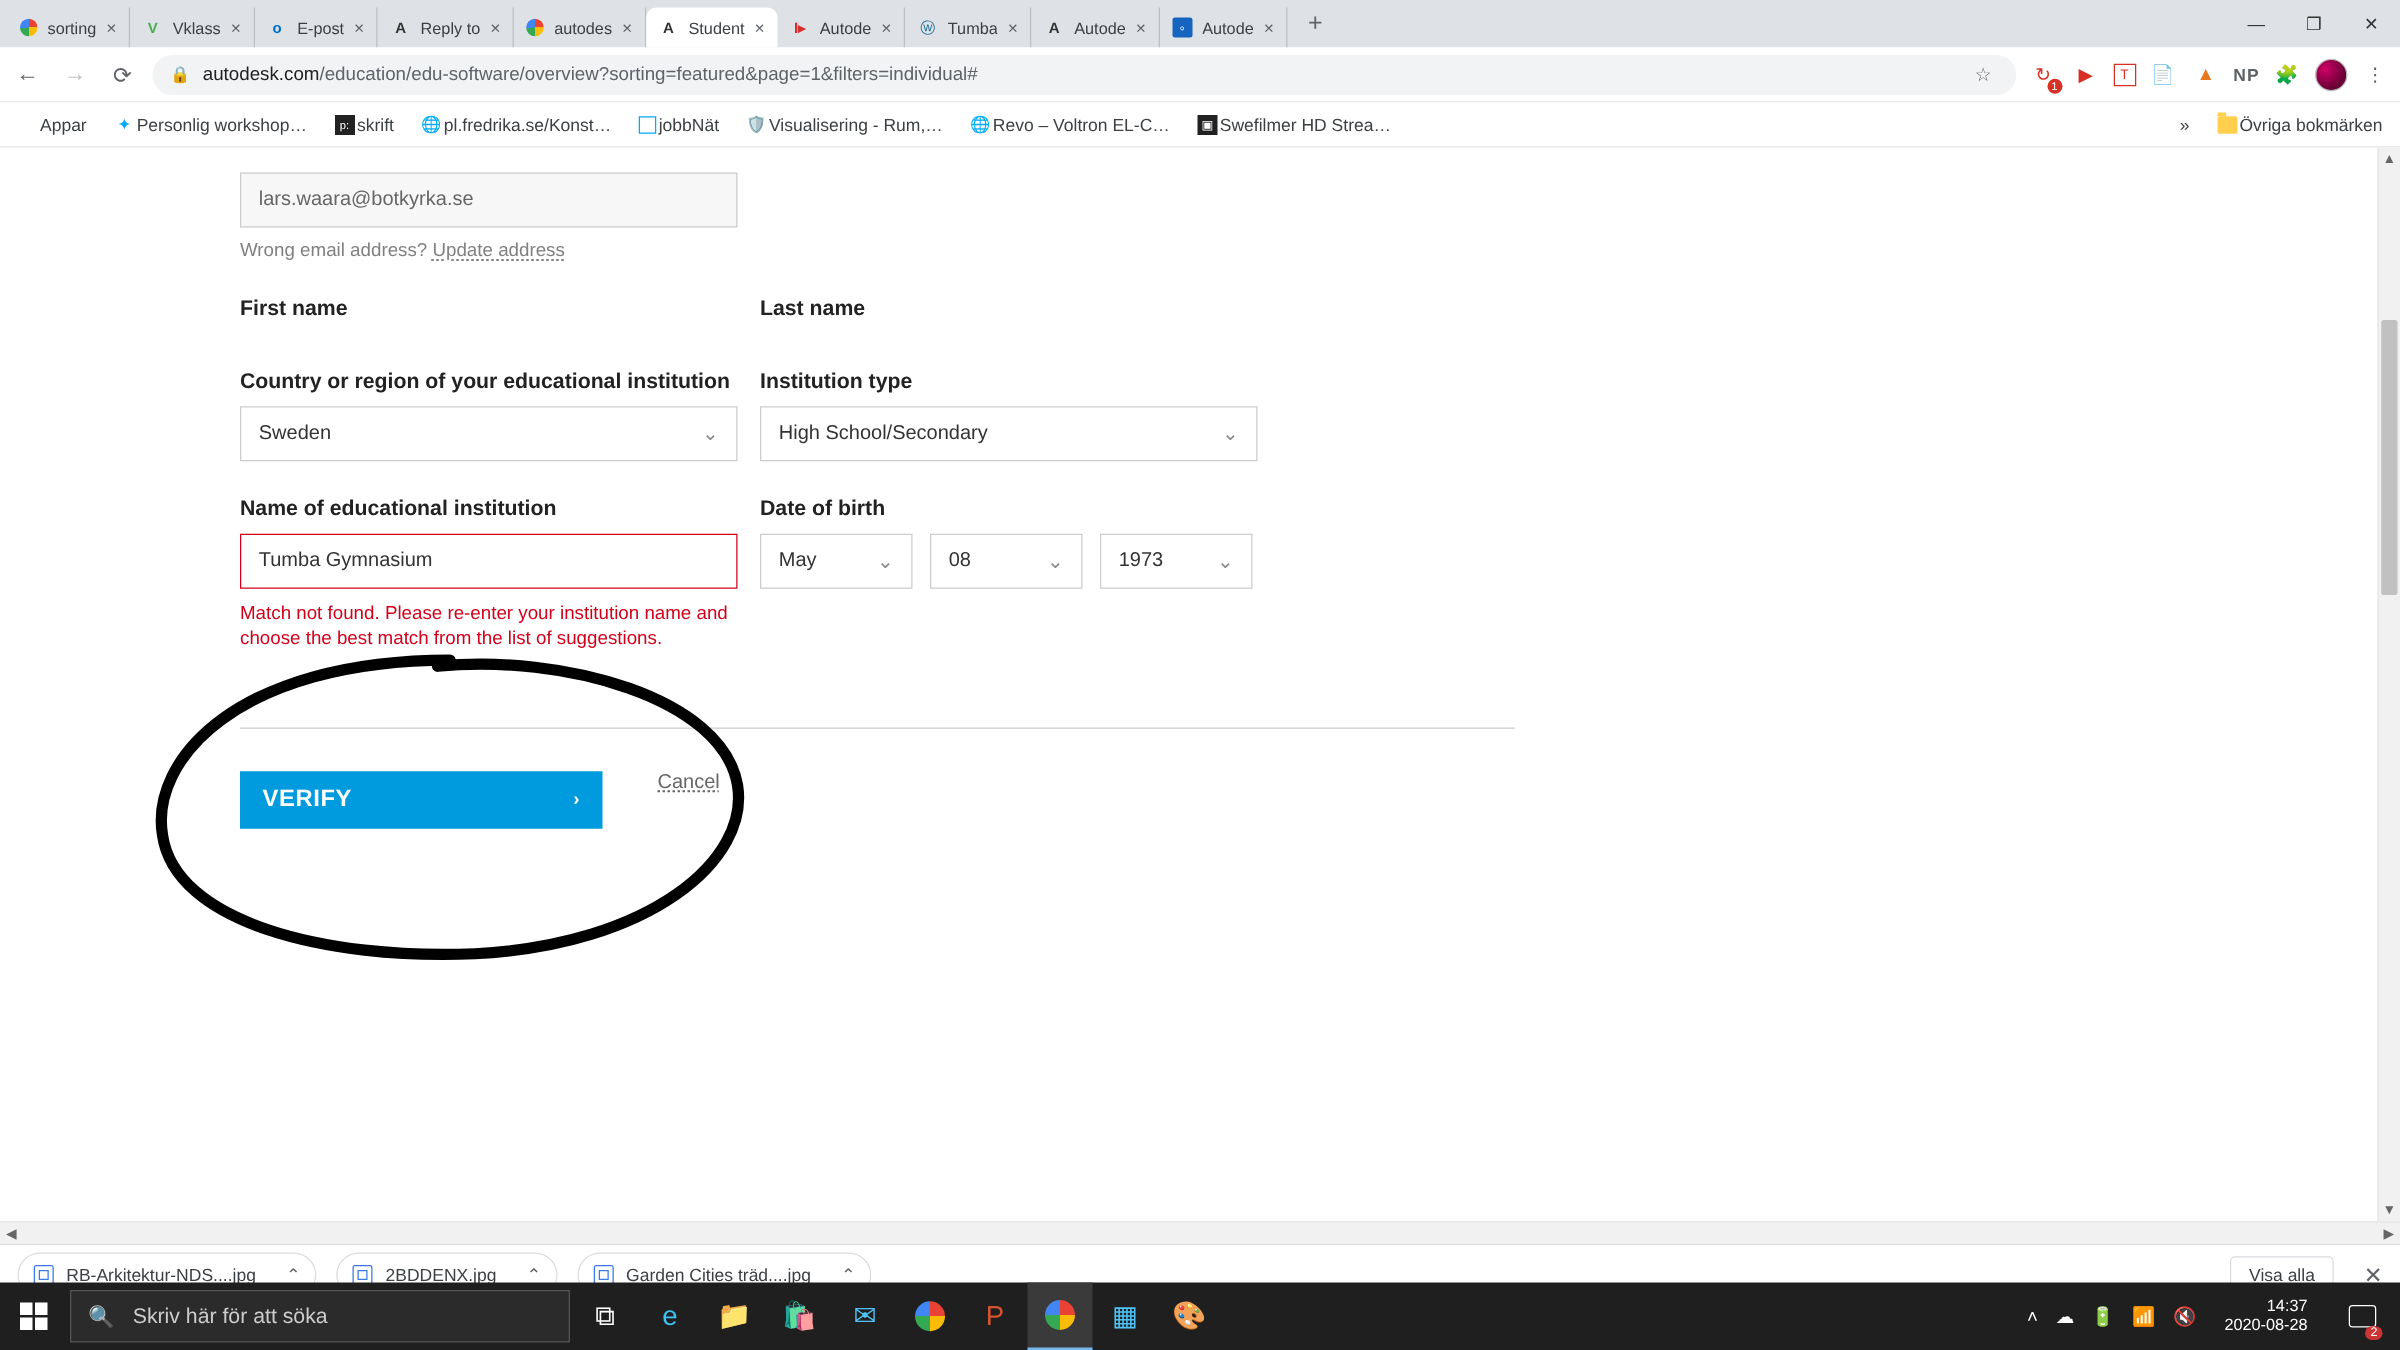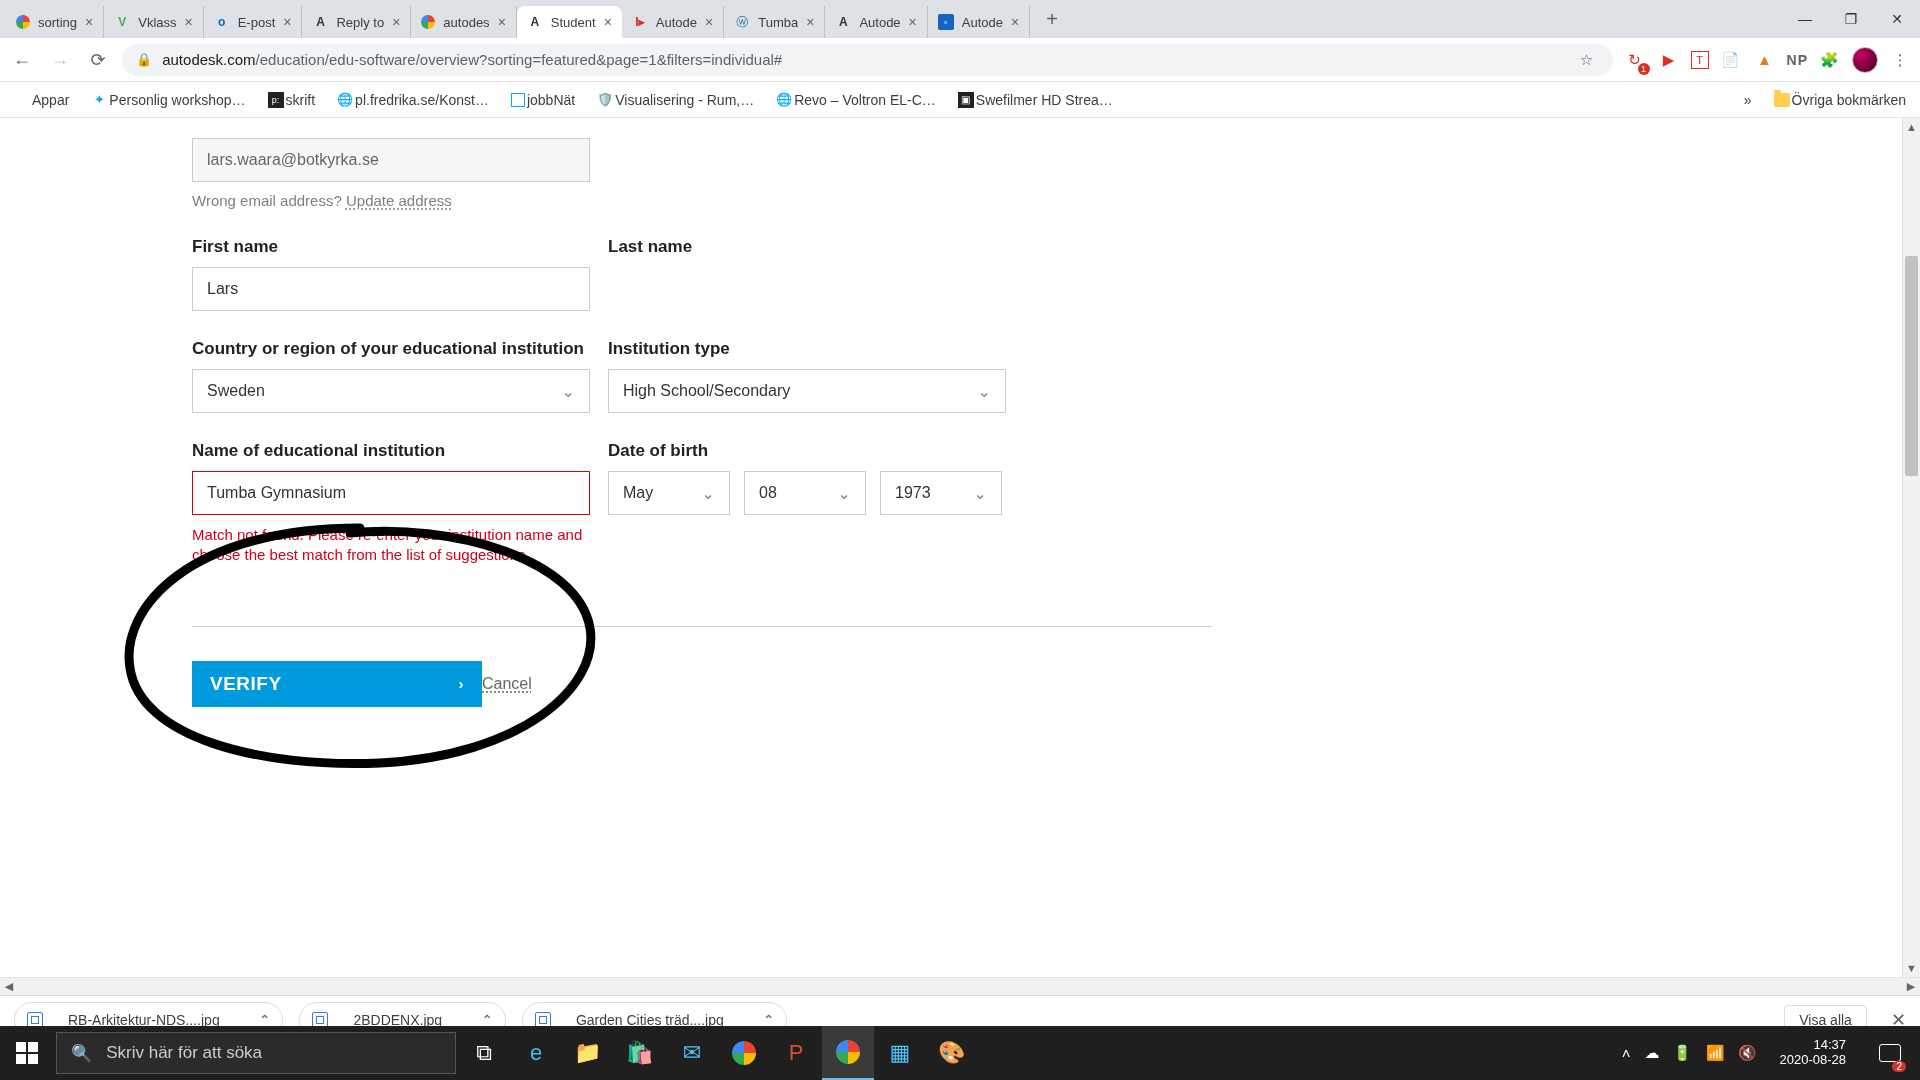--- a/index.html
+++ b/index.html
@@ -54,40 +54,40 @@
   .row2 > div { width:398px; }
   .helper { font-size:15px; color:#808080; margin-top:10px;}
   .helper a { color:#808080; text-decoration:underline dotted; text-underline-offset:3px;}
   .select { display:flex; align-items:center; justify-content:space-between; }
   .select .chev { color:#888; }
   .error-input { border:1px solid #d0021b !important; }
   .error-text { color:#d0021b; font-size:15px; margin-top:10px; line-height:1.35; max-width:398px;}
   .dob { display:flex; gap:14px; }
   .dob .select { width:122px;}
   hr.sep { border:none; border-top:1px solid #ccc; margin:60px 0 34px 0;}
-  .actions { display:flex; align-items:center; }
+  .actions { display:flex; gap:44px;}
   .verify-btn { width:290px; height:46px; background:#009ade; color:#fff; display:flex; align-items:center;
                 padding:0 18px; font-size:19px; font-weight:600; letter-spacing:.5px; justify-content:space-between;}
   .verify-btn .arrow{ font-size:15px;}
   .cancel { color:#666; text-decoration:underline dotted; text-underline-offset:3px; font-size:16px;}
   .handdrawn { position:absolute; pointer-events:none; }
 
   
   .vscroll { position:absolute; right:0; top:0; bottom:0; width:18px; background:#f1f1f1; border-left:1px solid #e3e3e3;}
   .vscroll .up, .vscroll .down { height:18px; display:flex; align-items:center; justify-content:center; color:#666; font-size:11px;}
   .vscroll .track{ position:absolute; top:18px; bottom:18px; left:0; right:0;}
   .vscroll .thumb{ position:absolute; left:2px; right:2px; top:120px; height:220px; background:#c1c1c1; border-radius:2px;}
   .hscroll { height:18px; background:#f1f1f1; display:flex; align-items:center; border-top:1px solid #e3e3e3;}
   .hscroll span{ width:18px; text-align:center; color:#666; font-size:11px;}
   .hscroll .spacer{flex:1;}
 
   
   .downloads { height:49px; background:#fff; border-top:1px solid #d9d9d9; display:flex; align-items:center;
                padding:0 14px; gap:10px; font-size:14px; color:#3c4043;}
-  .dl { display:flex; align-items:center; gap:25px; padding:0 12px; height:36px; border:1px solid #dadce0;
+  .dl { display:flex; align-items:center; gap:10px; padding:0 12px; height:36px; border:1px solid #dadce0;
         border-radius:18px; margin-right:6px;}
   .dl .ficon{ width:16px; height:16px; border:1px solid #3b78e7; border-radius:2px; position:relative;}
   .dl .ficon::after{content:""; position:absolute; inset:3px; border:1px solid #3b78e7;}
   .dl .chev{ color:#5f6368; margin-left:14px;}
   .downloads .showall{ margin-left:auto; border:1px solid #dadce0; border-radius:4px; padding:6px 14px;}
   .downloads .xclose{ margin-left:14px; font-size:18px; color:#5f6368;}
 
   
   .taskbar { position:absolute; left:0; right:0; bottom:0; height:54px; background:#1f1f1f; display:flex;
              align-items:center; color:#fff; font-size:14px;}
@@ -255,21 +255,20 @@
         <input type="text" disabled="" value="lars.waara@botkyrka.se" style="">
       </div>
       <div class="helper">
         <span>Wrong email address?</span>
         <a href="#">Update address</a>
       </div>
 
       <div class="row2">
         <div>
           <div class="label">First name</div>
-          <div class="field"><input type="text" value="Lars" style=""></div>
         </div>
         <div>
           <div class="label">Last name</div>
         </div>
       </div>
 
       <div class="row2">
         <div>
           <div class="label">Country or region of your educational institution</div>
           <div class="select">

